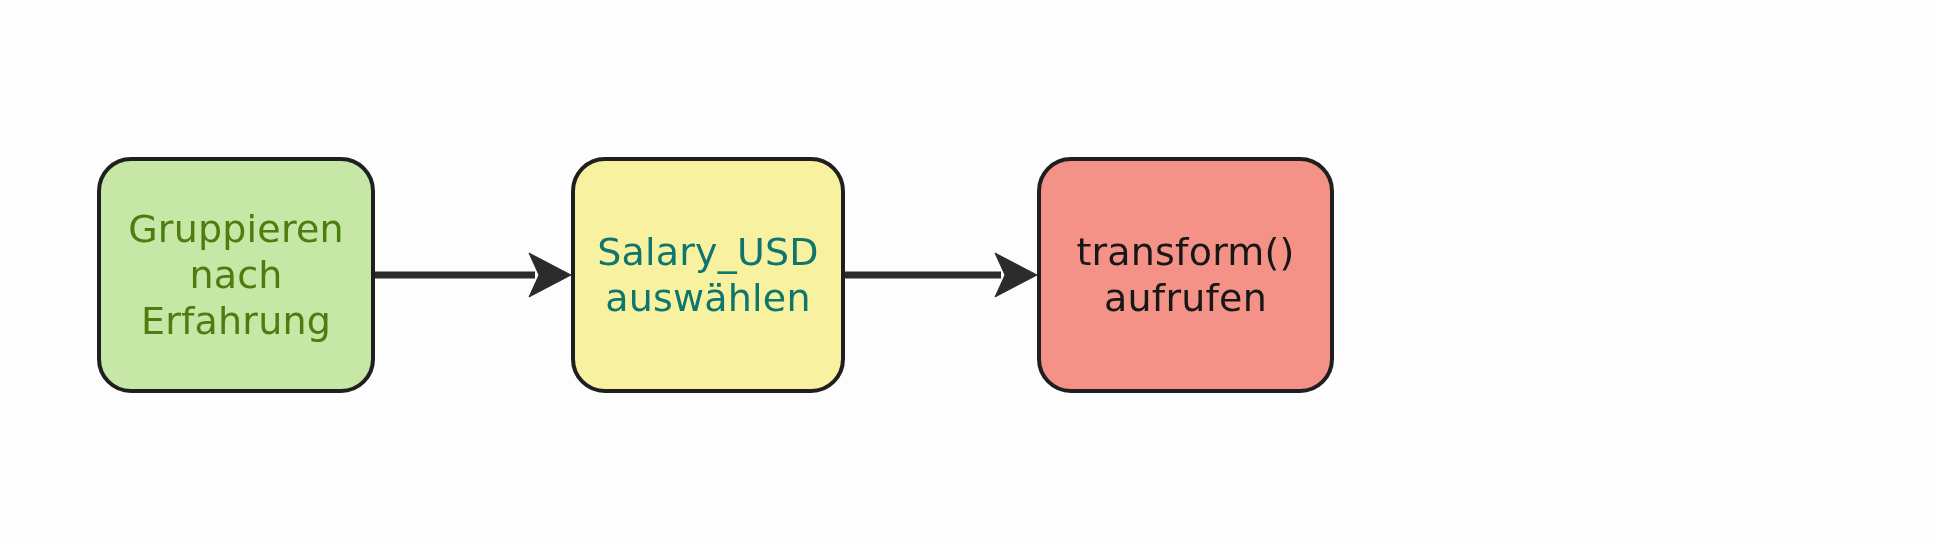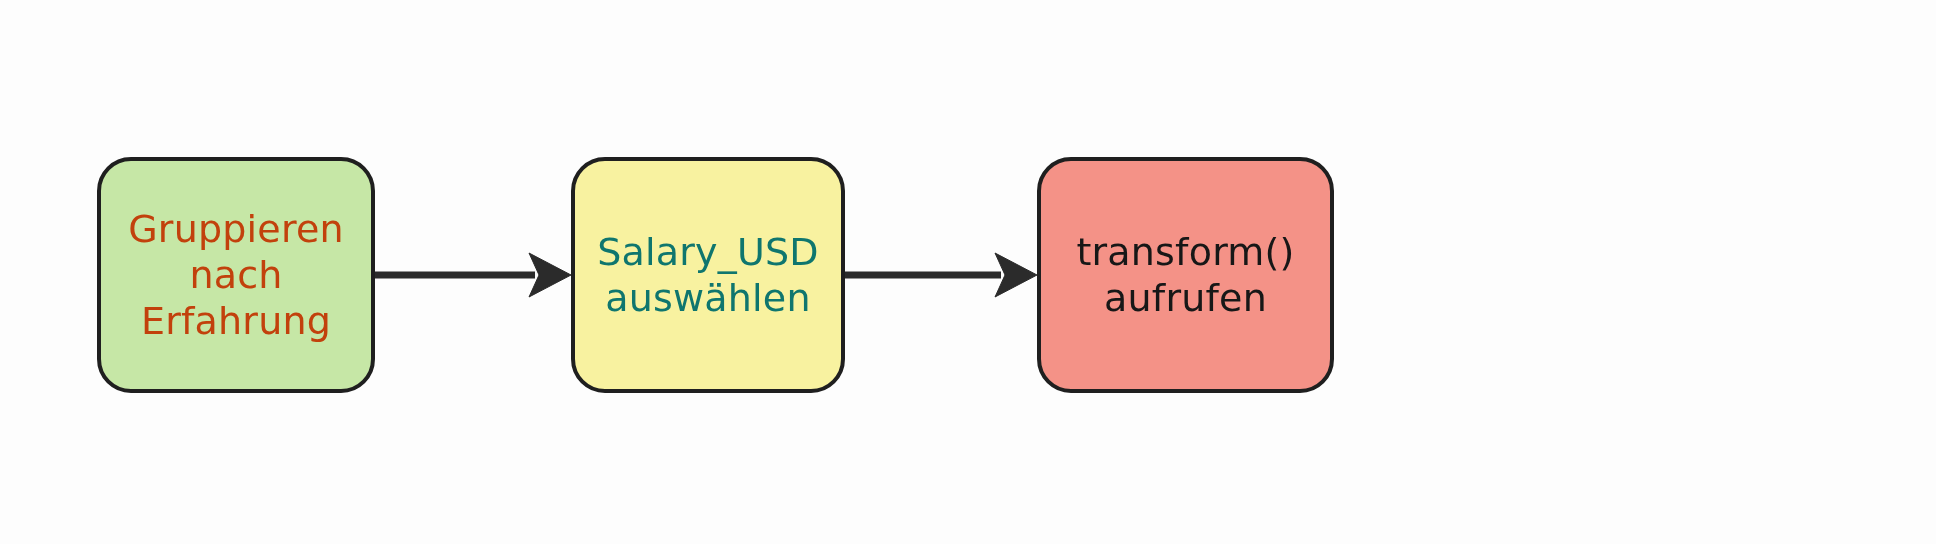--- a/index.html
+++ b/index.html
@@ -80,21 +80,21 @@
   }
 </style>
 </head>
 <body>
 
 <div id="canvas" style="background: rgb(253, 253, 253);">
 
   <div class="flow">
 
     <div class="node green" style="background: rgb(198, 231, 166); border-color: rgb(31, 31, 31);">
-      <div class="node-label" style="color: #c2410c;">Gruppieren
+      <div class="node-label" style="color: #4d7c0f;">Gruppieren
 nach Erfahrung</div>
     </div>
 
     <svg class="connector" viewBox="0 0 196 56">
       <line class="conn-line" x1="0" y1="28" x2="160" y2="28" style="stroke: rgb(43, 43, 43);"></line>
       <path class="conn-head" d="M 196 28 L 154 50 L 164 28 L 154 6 Z" style="fill: rgb(43, 43, 43); stroke: rgb(43, 43, 43);"></path>
     </svg>
 
     <div class="node yellow" style="background: rgb(248, 242, 160); border-color: rgb(31, 31, 31);">
       <div class="node-label" style="color: #0f766e;">Salary_USD

